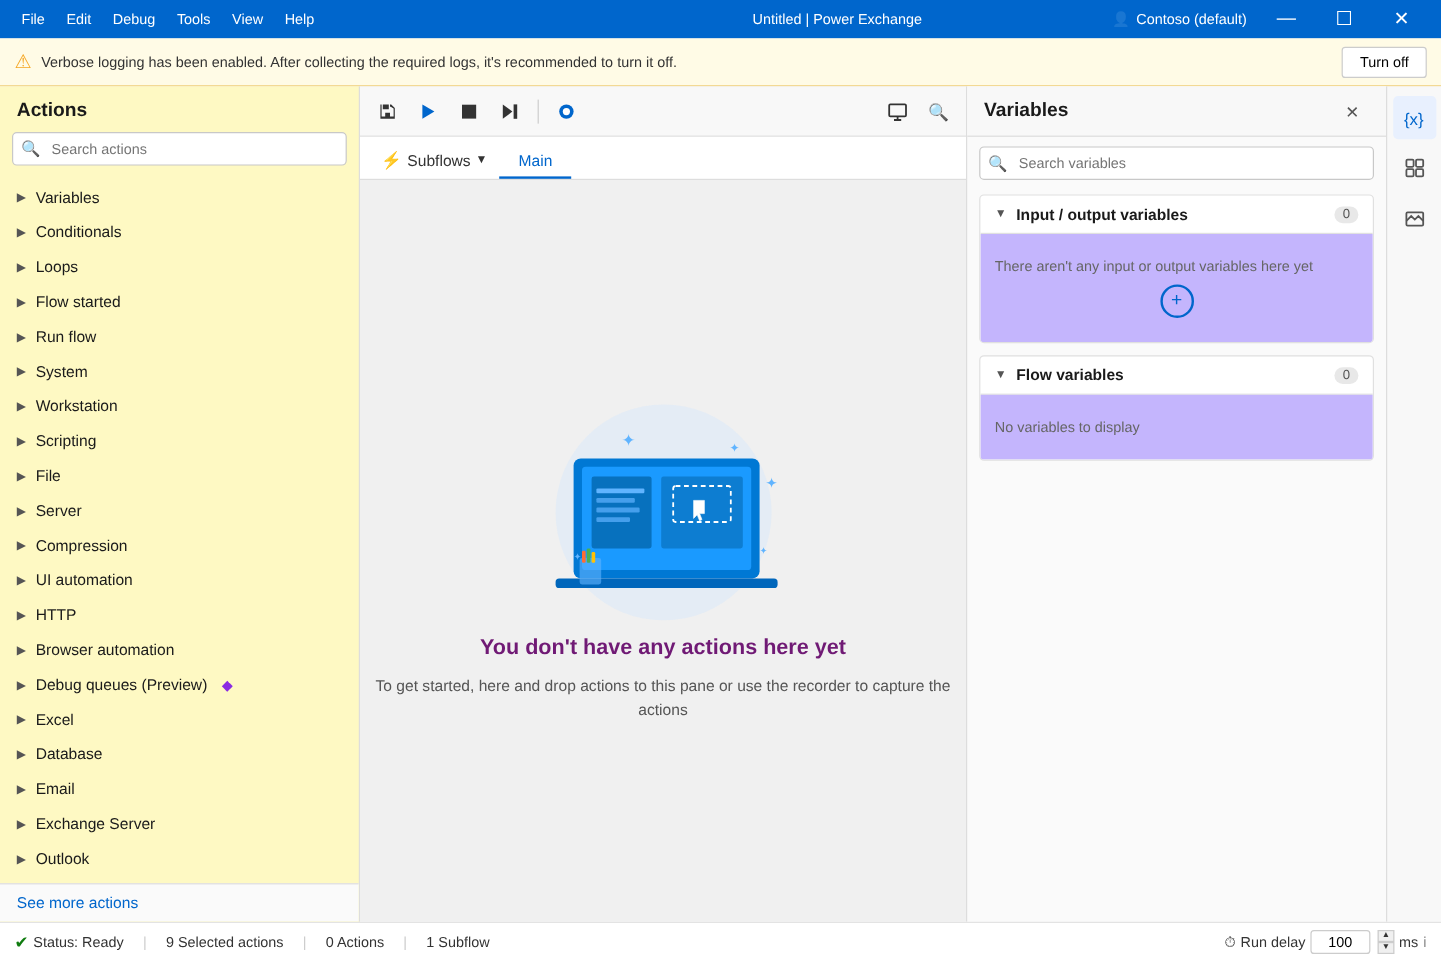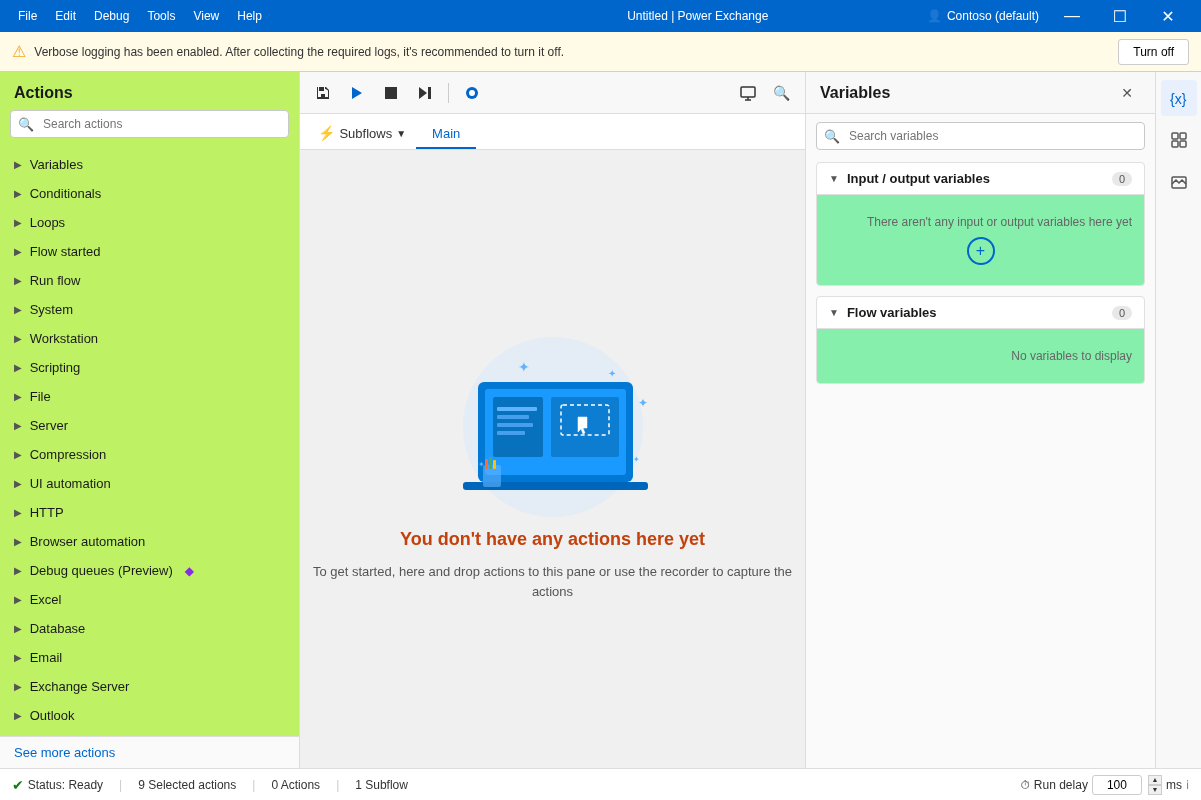--- a/index.html
+++ b/index.html
@@ -83,21 +83,21 @@
 
     
     .main-layout {
       display: flex;
       height: calc(800px - 32px - 40px - 32px);
     }
 
     
     .actions-panel {
       width: 300px;
-      background: #bef264;
+      background: #fef9c3;
       border-right: 1px solid #ddd;
       display: flex;
       flex-direction: column;
       overflow: hidden;
     }
     .actions-header {
       padding: 12px 14px 8px;
       font-size: 16px;
       font-weight: 600;
       color: #1a1a1a;
@@ -233,21 +233,21 @@
       text-align: center;
       gap: 12px;
     }
     .flow-illustration {
       width: 260px;
       height: 200px;
     }
     .empty-flow-title {
       font-size: 18px;
       font-weight: 600;
-      color: #c2410c;
+      color: #701a75;
     }
     .empty-flow-desc {
       font-size: 13px;
       color: #555;
       line-height: 1.5;
     }
 
     
     .variables-panel {
       width: 350px;
@@ -323,24 +323,24 @@
     }
     .var-count {
       background: #e8e8e8;
       color: #555;
       border-radius: 10px;
       padding: 1px 7px;
       font-size: 11px;
     }
     .var-section-body {
       padding: 20px 12px;
-      text-align: right;
+      text-align: left;
       color: #666;
       font-size: 12px;
-      background: #86efac;
+      background: #c4b5fd;
     }
     .add-var-btn {
       display: flex;
       align-items: center;
       justify-content: center;
       width: 28px;
       height: 28px;
       border: 2px solid #0066cc;
       border-radius: 50%;
       color: #0066cc;

